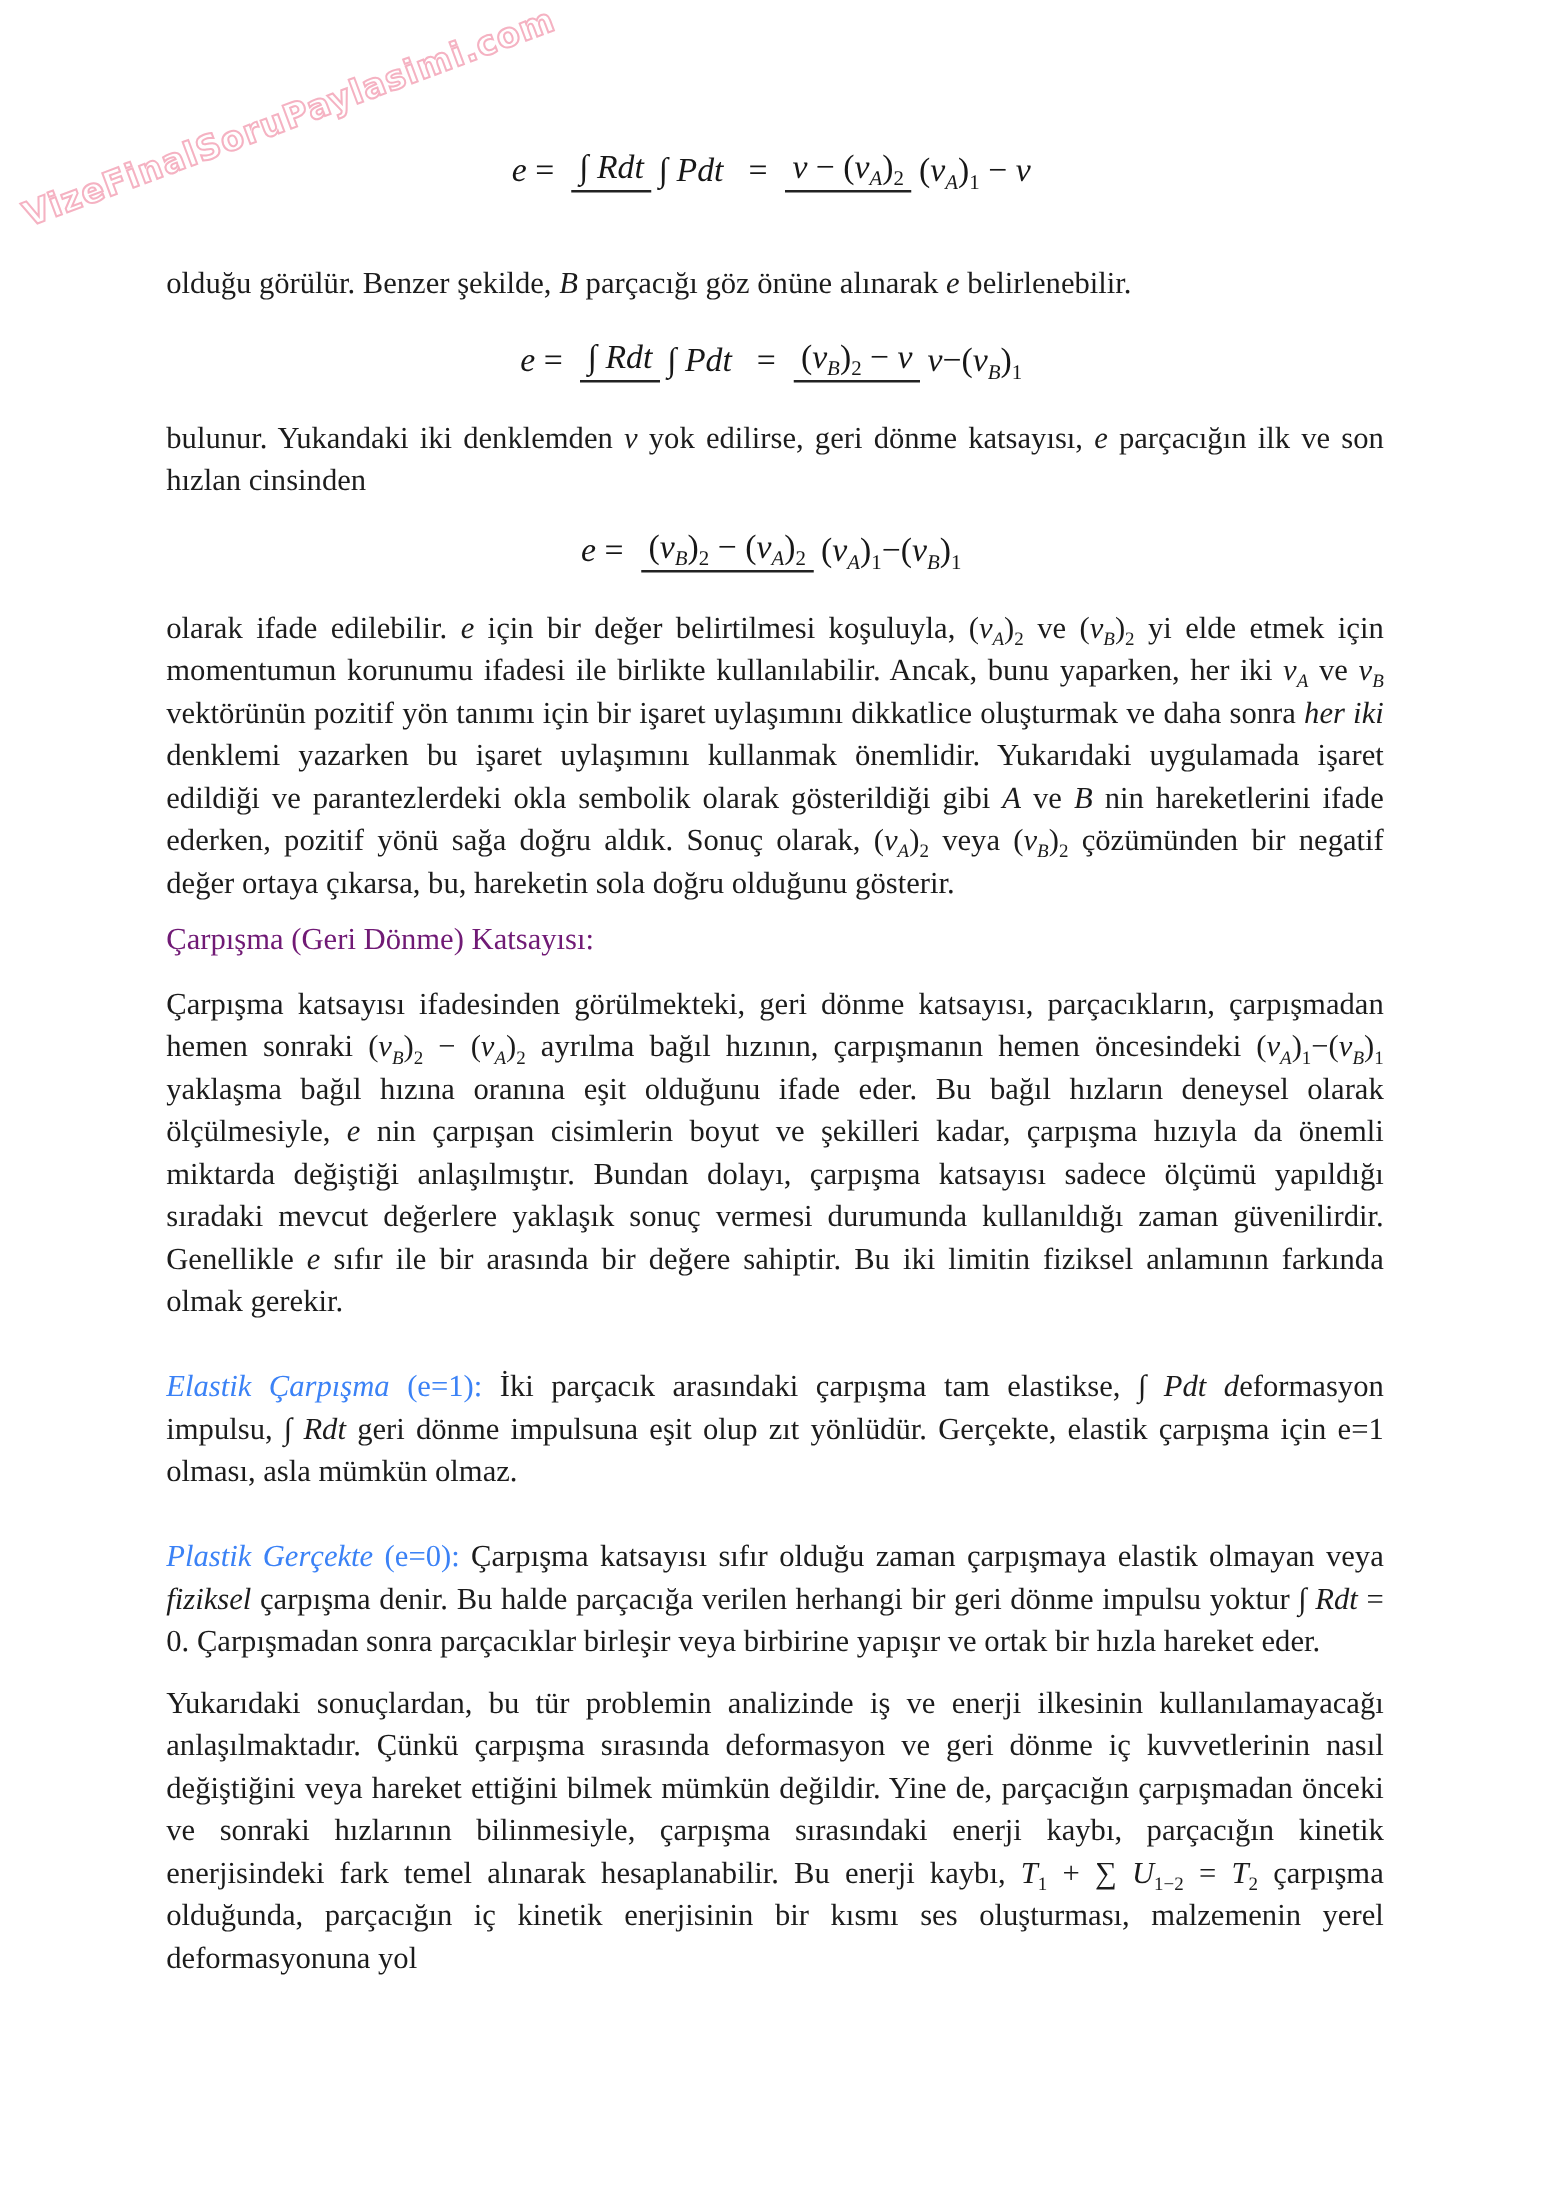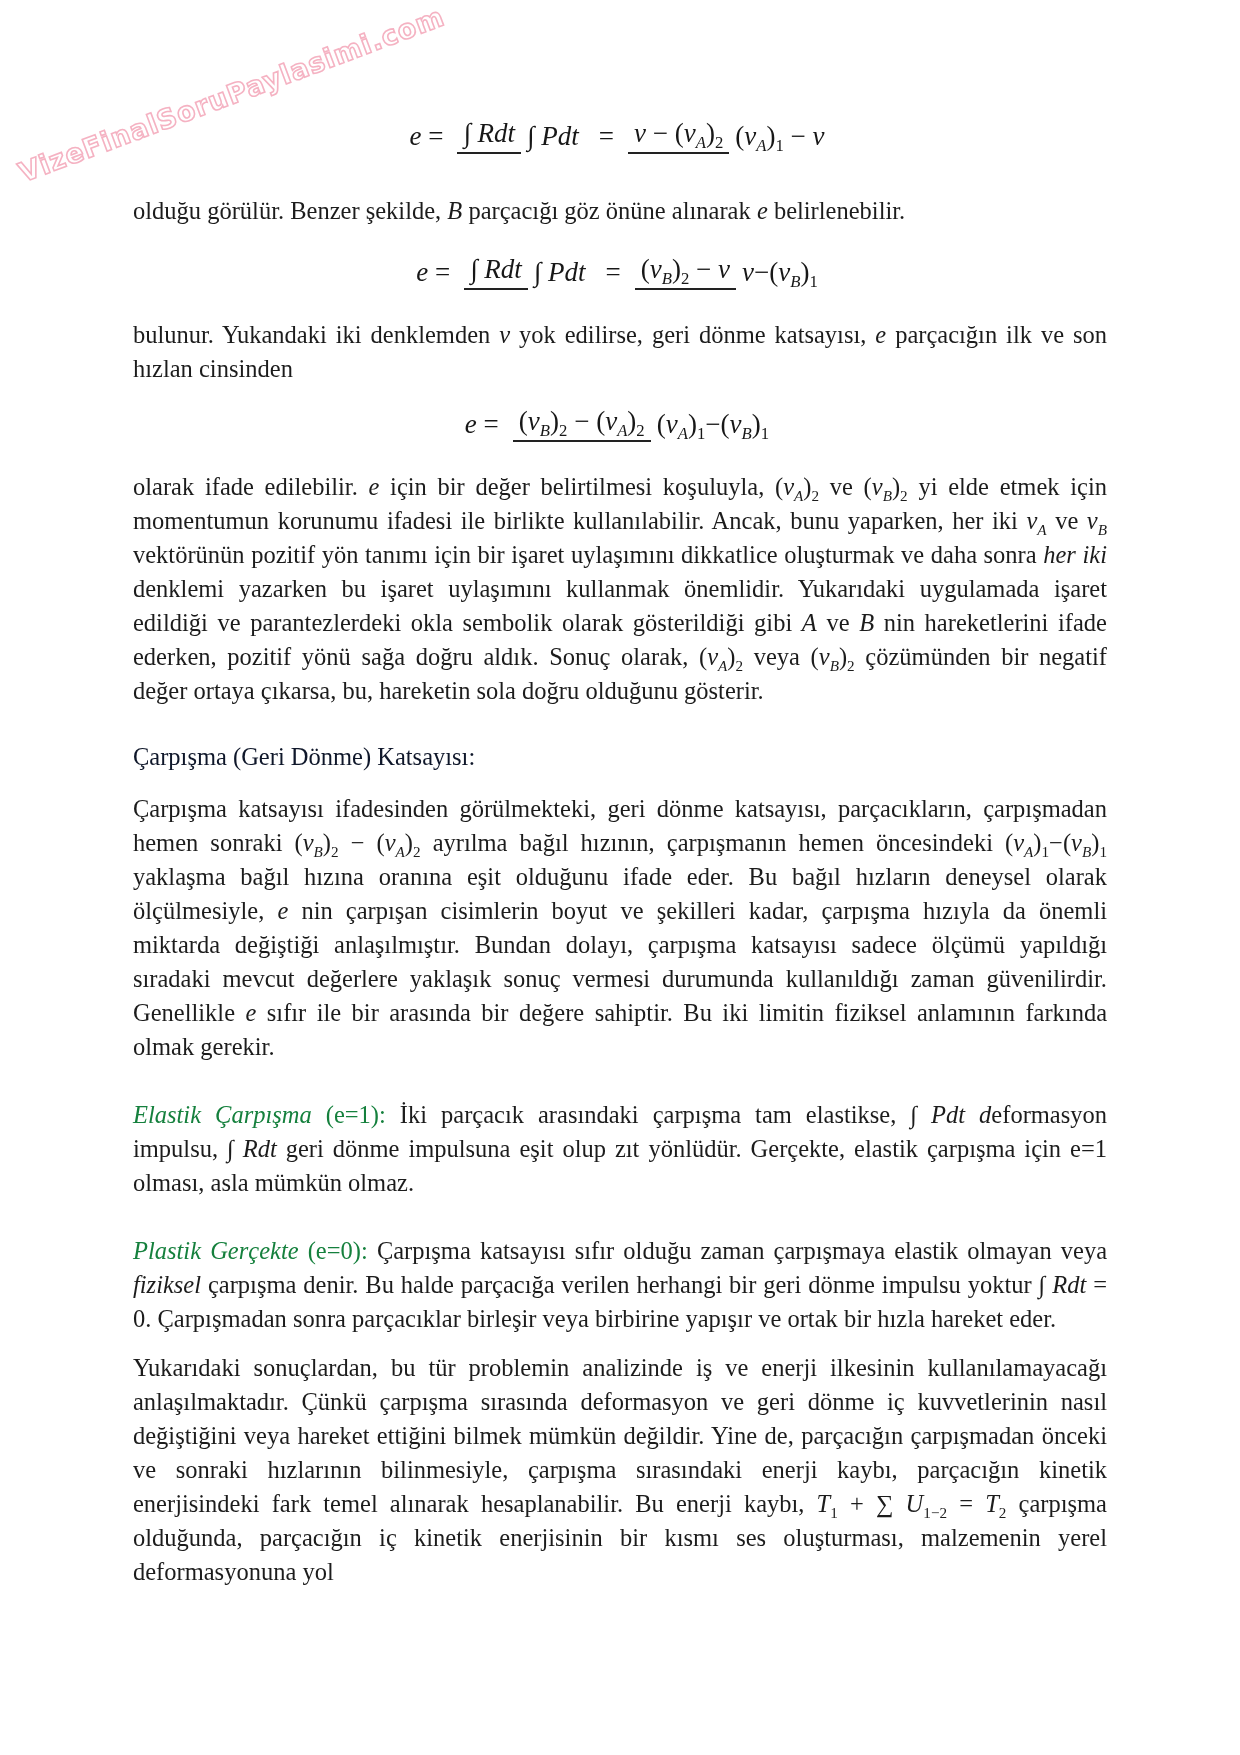--- a/index.html
+++ b/index.html
@@ -27,34 +27,34 @@
            gap:14px;font-size:27px;line-height:1.15;color:#171717;}
   .formula .lhs,.formula .eq{white-space:nowrap;}
   .frac{display:inline-flex;flex-direction:row;align-items:stretch;
         text-align:center;vertical-align:middle;}
   .frac .num{border-bottom:2px solid #222;padding:0 6px 3px;}
   .frac .den{padding:3px 6px 0;font-family:Liberation Serif, serif;}
 
   sub{font-size:.62em;line-height:0;}
 
   .f1{margin-top:118px;}
-  .p-after-f1{margin-top:40px;}
+  .p-after-f1{margin-top:56px;}
   .f2{margin-top:26px;}
   .p-after-f2{margin-top:28px;font-family:Liberation Serif, serif;}
   .f3{margin-top:20px;}
   .p-after-f3{margin-top:28px;}
 
-  .red-heading{margin-top:32px;color:#0f172a;font-size:24.5px;line-height:34px;}
+  .red-heading{margin-top:11px;color:#701a75;font-size:24.5px;line-height:34px;}
   .p-restitution{margin-top:18px;}
 
   .p-elastic{margin-top:34px;}
   .p-plastic{margin-top:34px;}
   .p-energy{margin-top:15px;}
 
-  .lead-red{color:#15803d;}
+  .lead-red{color:#3b82f6;}
 </style>
 </head>
 <body>
 
 <div class="page">
 
   <div class="watermark">VizeFinalSoruPaylasimi.com</div>
 
   <div class="content">
 

